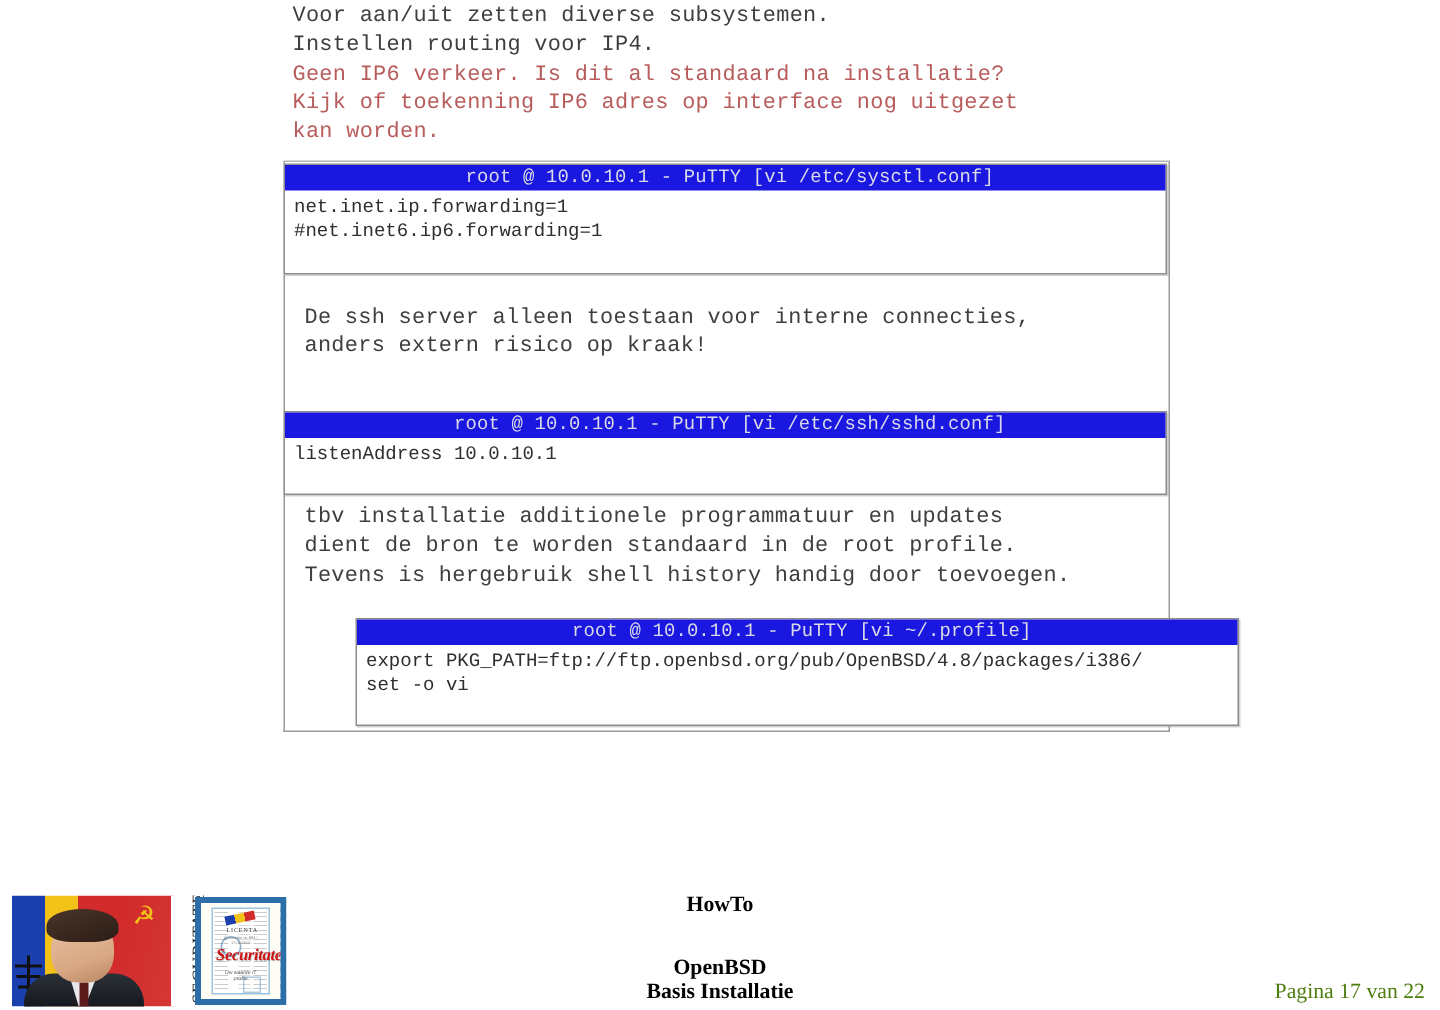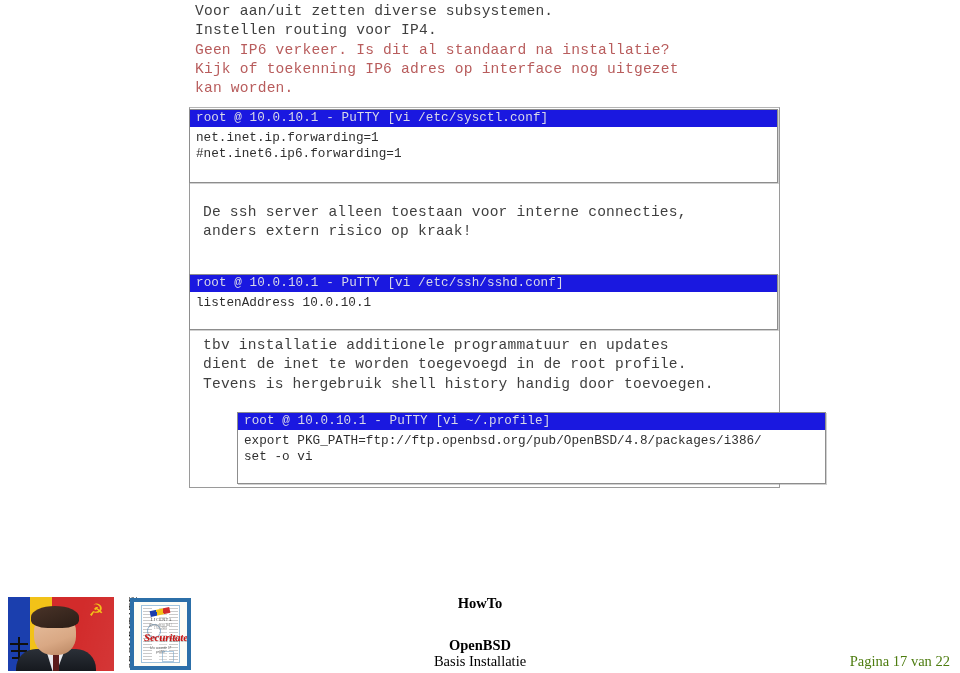--- a/index.html
+++ b/index.html
@@ -60,20 +60,21 @@
     background: #1a18e0;
     color: #d9d9e8;
     font-family: "Liberation Mono", "DejaVu Sans Mono", monospace;
     font-size: 12.6px;
     line-height: 17px;
     height: 17px;
     padding: 0 0 0 6px;
     white-space: pre;
     overflow: hidden;
     letter-spacing: 0.1px;
+    text-align: center;
   }
   .term-body {
     padding: 3px 6px 4px 6px;
     font-family: "Liberation Mono", "DejaVu Sans Mono", monospace;
     font-size: 12.7px;
     line-height: 15.6px;
     color: #2f2f2f;
     white-space: pre;
     overflow: hidden;
   }
@@ -246,21 +247,21 @@
     font-weight: bold; font-size: 14.5px; color: #000;
   }
   .foot-openbsd {
     position: absolute; left: 0; top: 637px; width: 960px;
     font-family: "Liberation Serif", serif;
     font-weight: bold; font-size: 14.5px; color: #000;
   }
   .foot-basis {
     position: absolute; left: 0; top: 653px; width: 960px;
     font-family: "Liberation Serif", serif;
-    font-weight: normal; font-size: 14.5px; color: #000;
+    font-weight: bold; font-size: 14.5px; color: #000;
   }
   .foot-page {
     position: absolute; right: 10px; top: 653px;
     font-family: "Liberation Serif", serif;
     font-size: 14.5px; color: #4d7c0f;
     pointer-events: auto;
   }
 </style>
 </head>
 <body>
@@ -275,21 +276,21 @@
     <div class="para red">kan worden.</div>
   </div>
 
   <div style="position:absolute;left:8px;top:203px;">
     <div class="para dark">De ssh server alleen toestaan voor interne connecties,</div>
     <div class="para dark">anders extern risico op kraak!</div>
   </div>
 
   <div style="position:absolute;left:8px;top:336px;">
     <div class="para dark">tbv installatie additionele programmatuur en updates</div>
-    <div class="para dark">dient de inet te worden toegevoegd in de root profile.</div>
+    <div class="para dark">dient de bron te worden standaard in de root profile.</div>
     <div class="para dark">Tevens is hergebruik shell history handig door toevoegen.</div>
   </div>
 
 </div>
 
 <div class="outer-frame"></div>
 
 <div class="term" id="term-sysctl">
   <div class="term-title">root @ 10.0.10.1 - PuTTY [vi /etc/sysctl.conf]</div>
   <div class="term-body">net.inet.ip.forwarding=1

